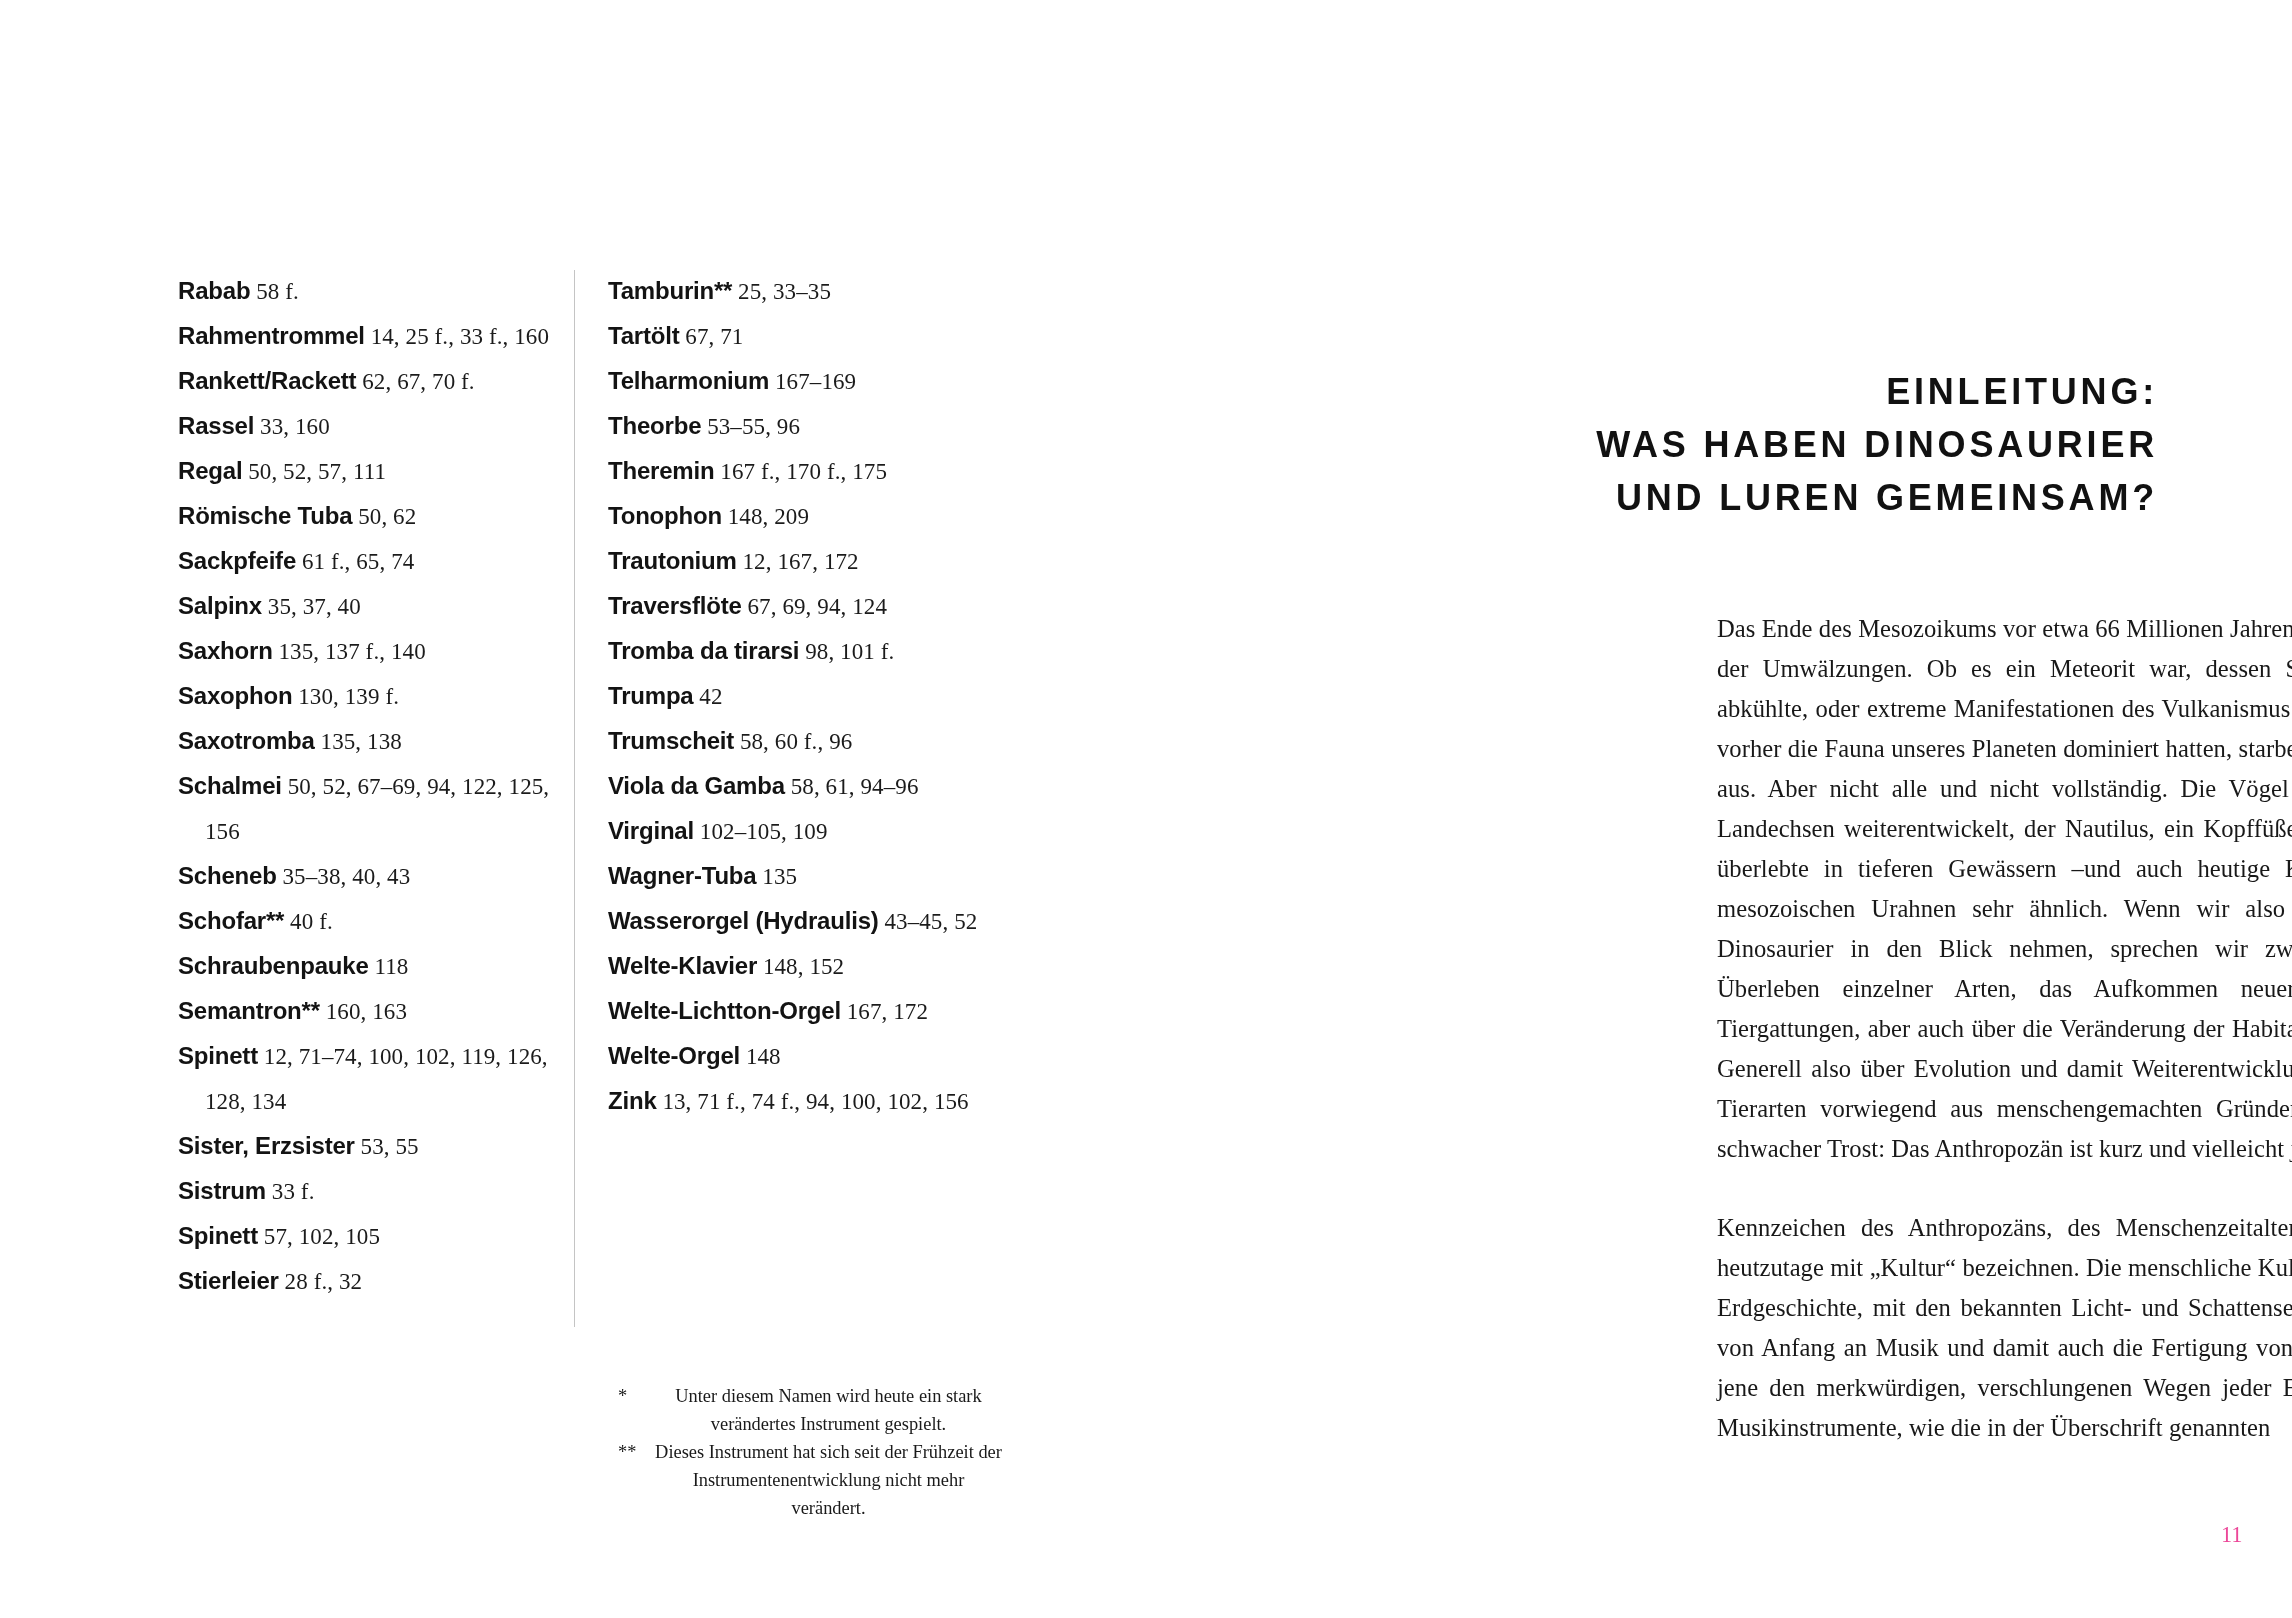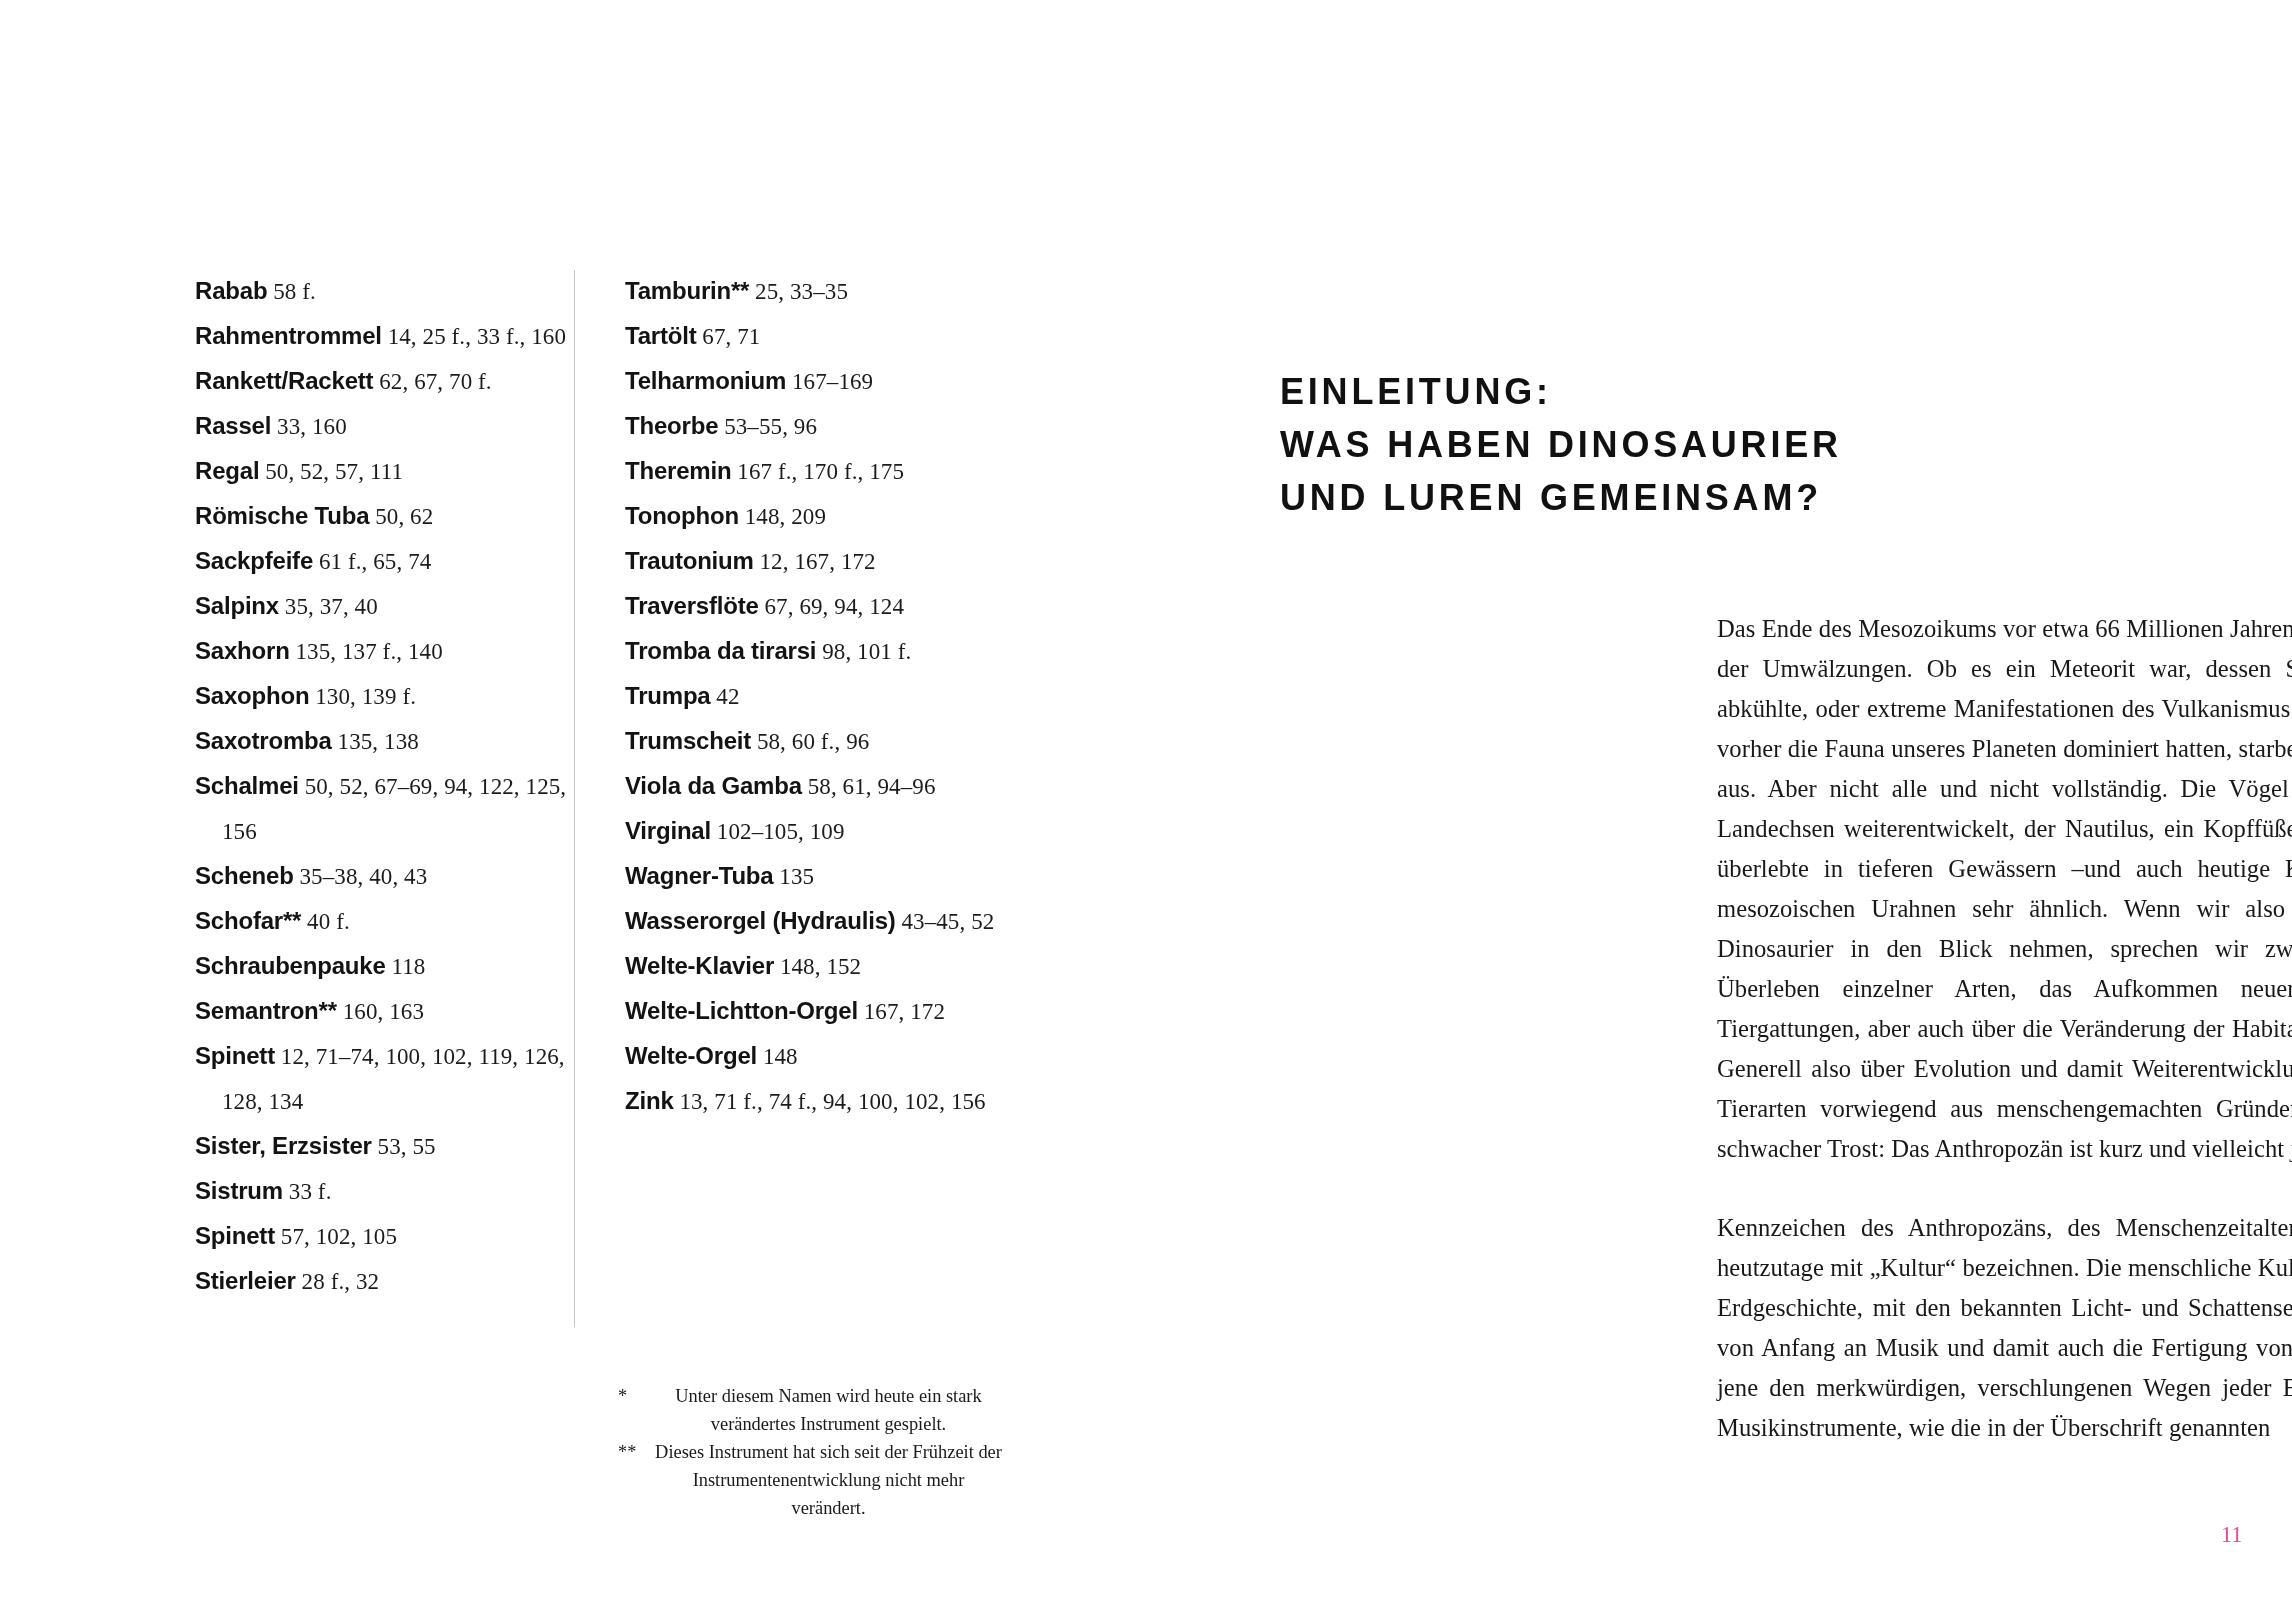--- a/index.html
+++ b/index.html
@@ -18,21 +18,21 @@
 
   
   .left-page {
     position: absolute;
     left: 0; top: 0;
     width: 1146px; height: 1618px;
   }
 
   .index-columns {
     position: absolute;
-    left: 195px;
+    left: 178px;
     top: 269px;
     width: 833px;
     display: flex;
     gap: 0;
   }
   .index-col {
     width: 385px;
   }
   .index-col.col-2 { margin-left: 45px; }
 
@@ -96,21 +96,21 @@
     position: absolute;
     left: 1146px; top: 0;
     width: 1146px; height: 1618px;
   }
 
   .chapter-heading {
     position: absolute;
     left: 134px;
     top: 365px;
     width: 878px;
-    text-align: left;
+    text-align: right;
     font-family: "Liberation Sans", sans-serif;
     font-weight: bold;
     font-size: 36px;
     line-height: 53px;
     letter-spacing: 3.8px;
     color: #111111;
   }
   .chapter-heading .hl { display: block; }
 
   .body-text {

